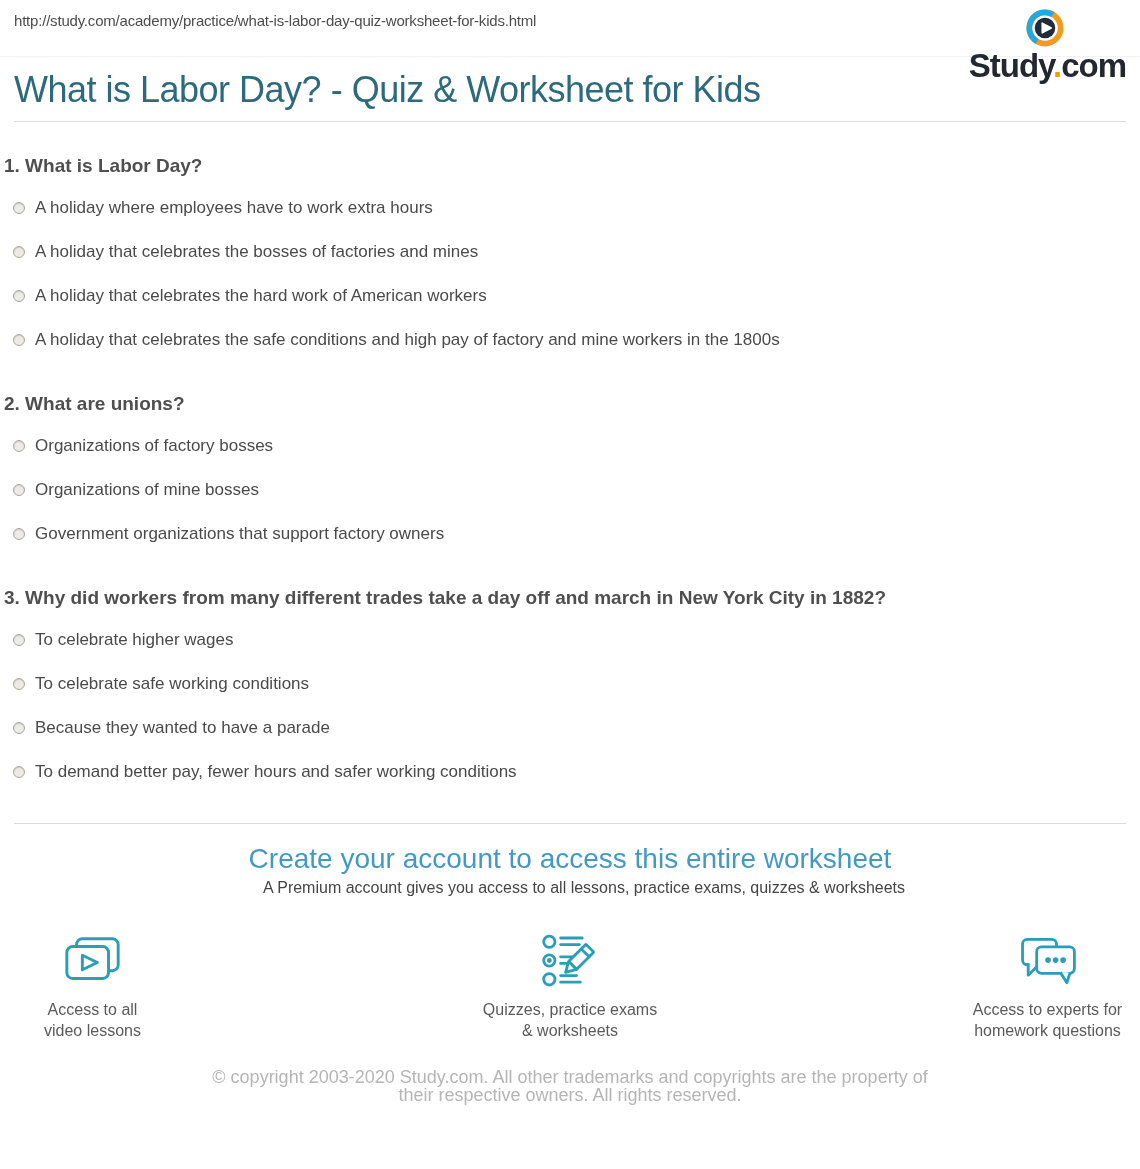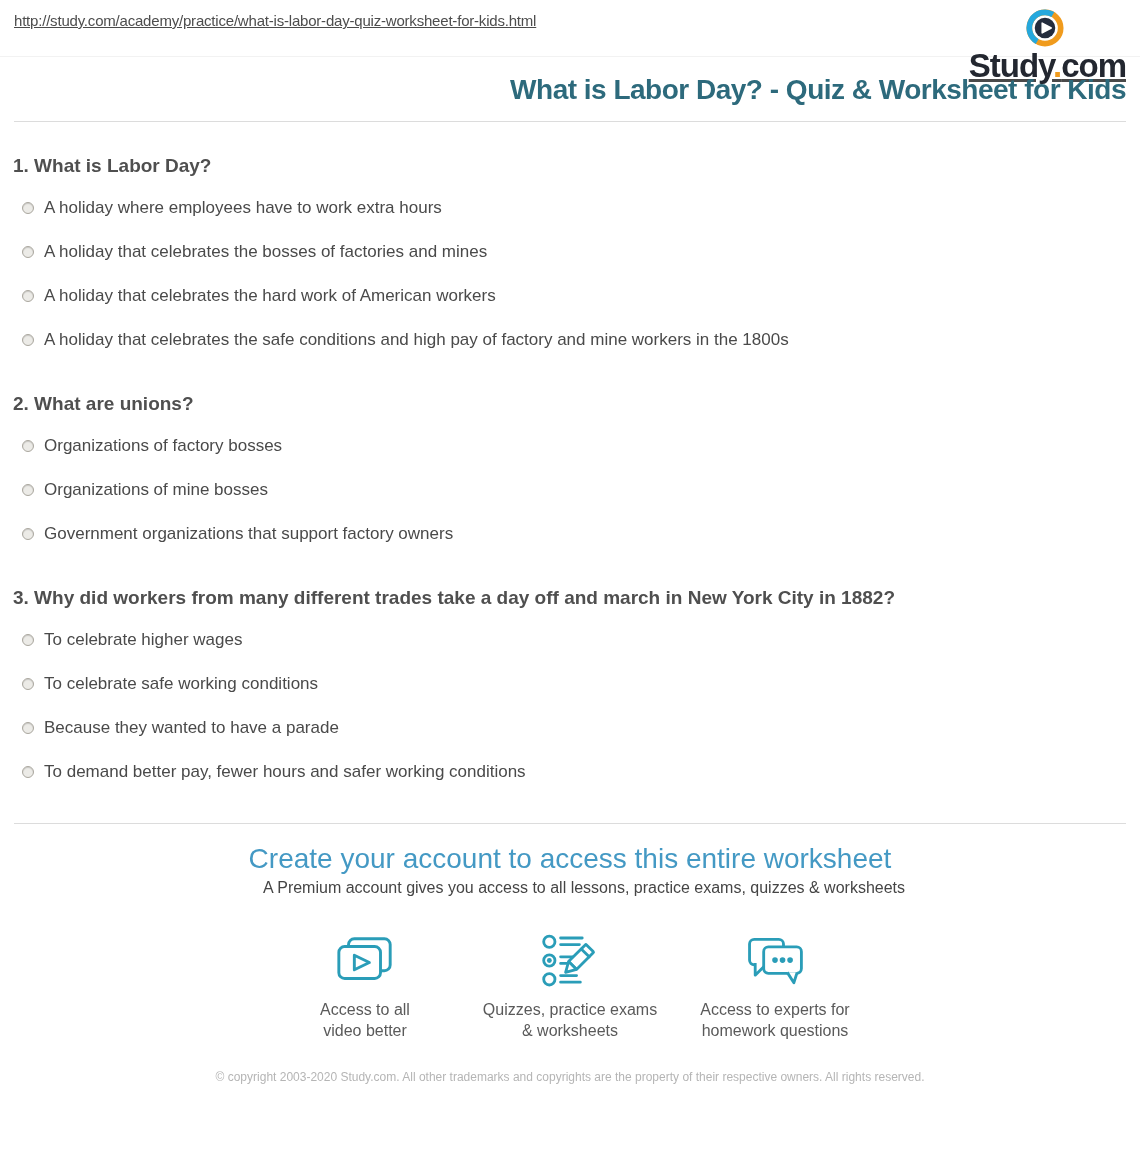--- a/index.html
+++ b/index.html
@@ -11,65 +11,63 @@
     font-family: "Liberation Sans", sans-serif;
     color: #4a4a4a;
   }
   .header {
     display: flex;
     justify-content: space-between;
     align-items: flex-start;
     height: 57px;
     padding: 9px 14px 0 14px;
     border-bottom: 1px solid #f2f2f2;
-    text-decoration: underline;
   }
   .url { font-size: 15px; color: #4d4d4d; margin-top: 3px; letter-spacing: -0.2px; }
   .logo { display: flex; align-items: center; cursor: pointer; flex-direction: column; }
   .logo-text { font-size: 33px; font-weight: bold; color: #232730; letter-spacing: -1px; margin-left: 5px; line-height: 38px; }
   .logo-text .dot { color: #f09b1d; }
 
   .title {
     margin: 17px 14px 0 14px;
-    font-size: 28px;
+    font-size: 36px;
     line-height: 32px;
-    font-weight: bold;
+    font-weight: normal;
     color: #2d6a7c;
     letter-spacing: -0.5px;
-    text-align: right;
   }
   .rule { border: none; border-top: 1px solid #dcdcdc; margin: 15px 14px 0 14px; height: 0; }
 
-  .quiz { padding: 0 13px; margin-top: 16px; }
+  .quiz { padding: 0 4px; margin-top: 16px; }
   .q-heading { font-size: 19px; line-height: 22px; font-weight: bold; color: #4f4f4f; margin-top: 42px; }
   .q-heading.first { margin-top: 33px; }
   .option { display: flex; align-items: center; height: 22px; margin-top: 22px; cursor: pointer; }
   .option.first { margin-top: 20px; }
   .radio {
     width: 12px; height: 12px; flex: none;
     border: 1px solid #aaa79f; border-radius: 50%;
     background: #ecebe7;
     box-shadow: inset 0 1px 1px rgba(0,0,0,0.15);
     margin-left: 9px;
   }
   .option-label { margin-left: 10px; font-size: 17px; color: #4a4a4a; }
 
   .rule.pre-cta { margin-top: 40px; }
 
   .cta { text-align: center; }
   .cta-heading { font-size: 28px; line-height: 30px; font-weight: normal; color: #4499c4; margin-top: 20px; cursor: pointer; }
   .cta-sub { font-size: 16px; line-height: 20px; color: #454545; margin-top: 4px; padding-left: 28px; }
 
-  .benefits { display: flex; justify-content: center; align-items: flex-start; gap: 20px; margin-top: 30px; }
+  .benefits { display: flex; justify-content: space-between; align-items: flex-start; gap: 20px; margin-top: 30px; }
   .benefit { width: 185px; text-align: center; }
   .benefit-icon { height: 62px; display: flex; justify-content: center; align-items: flex-end; }
   .benefit-label { margin-top: 9px; font-size: 16px; line-height: 21px; color: #5a5a5a; }
 
   .footer { margin-top: 28px; text-align: center; }
-  .footer-inner { max-width: 745px; margin: 0 auto; font-size: 12px; line-height: 17.5px; color: #b5b5b5; }
+  .footer-inner { max-width: 745px; margin: 0 auto; font-size: 18px; line-height: 17.5px; color: #b5b5b5; }
 
   svg .stroke { stroke: #2a9db8; stroke-width: 3; fill: none; }
 </style>
 </head>
 <body>
 
 <div class="header">
   <div class="url">http://study.com/academy/practice/what-is-labor-day-quiz-worksheet-for-kids.html</div>
   <div class="logo">
     <svg width="38" height="38" viewBox="0 0 40 40">
@@ -150,21 +148,21 @@
     <div class="benefit">
       <div class="benefit-icon">
         <svg width="62" height="54" viewBox="0 0 64 54">
           <rect class="stroke" x="15" y="2" width="43" height="33" rx="6"></rect>
           <rect class="stroke" x="5" y="10" width="43" height="33" rx="6" fill="#ffffff" style="fill:#ffffff"></rect>
           <path class="stroke" d="M21 19 L36.5 26.5 L21 34 Z" stroke-linejoin="round"></path>
         </svg>
       </div>
       <div class="benefit-label">
         <div>Access to all</div>
-        <div>video better</div>
+        <div>video lessons</div>
       </div>
     </div>
 
     <div class="benefit">
       <div class="benefit-icon">
         <svg width="62" height="57" viewBox="0 0 66 60">
           <g stroke-linecap="round">
             <circle class="stroke" cx="11" cy="9" r="6"></circle>
             <path class="stroke" d="M23 5 H46 M23 12 H43"></path>
             <circle class="stroke" cx="11" cy="29" r="6"></circle>

